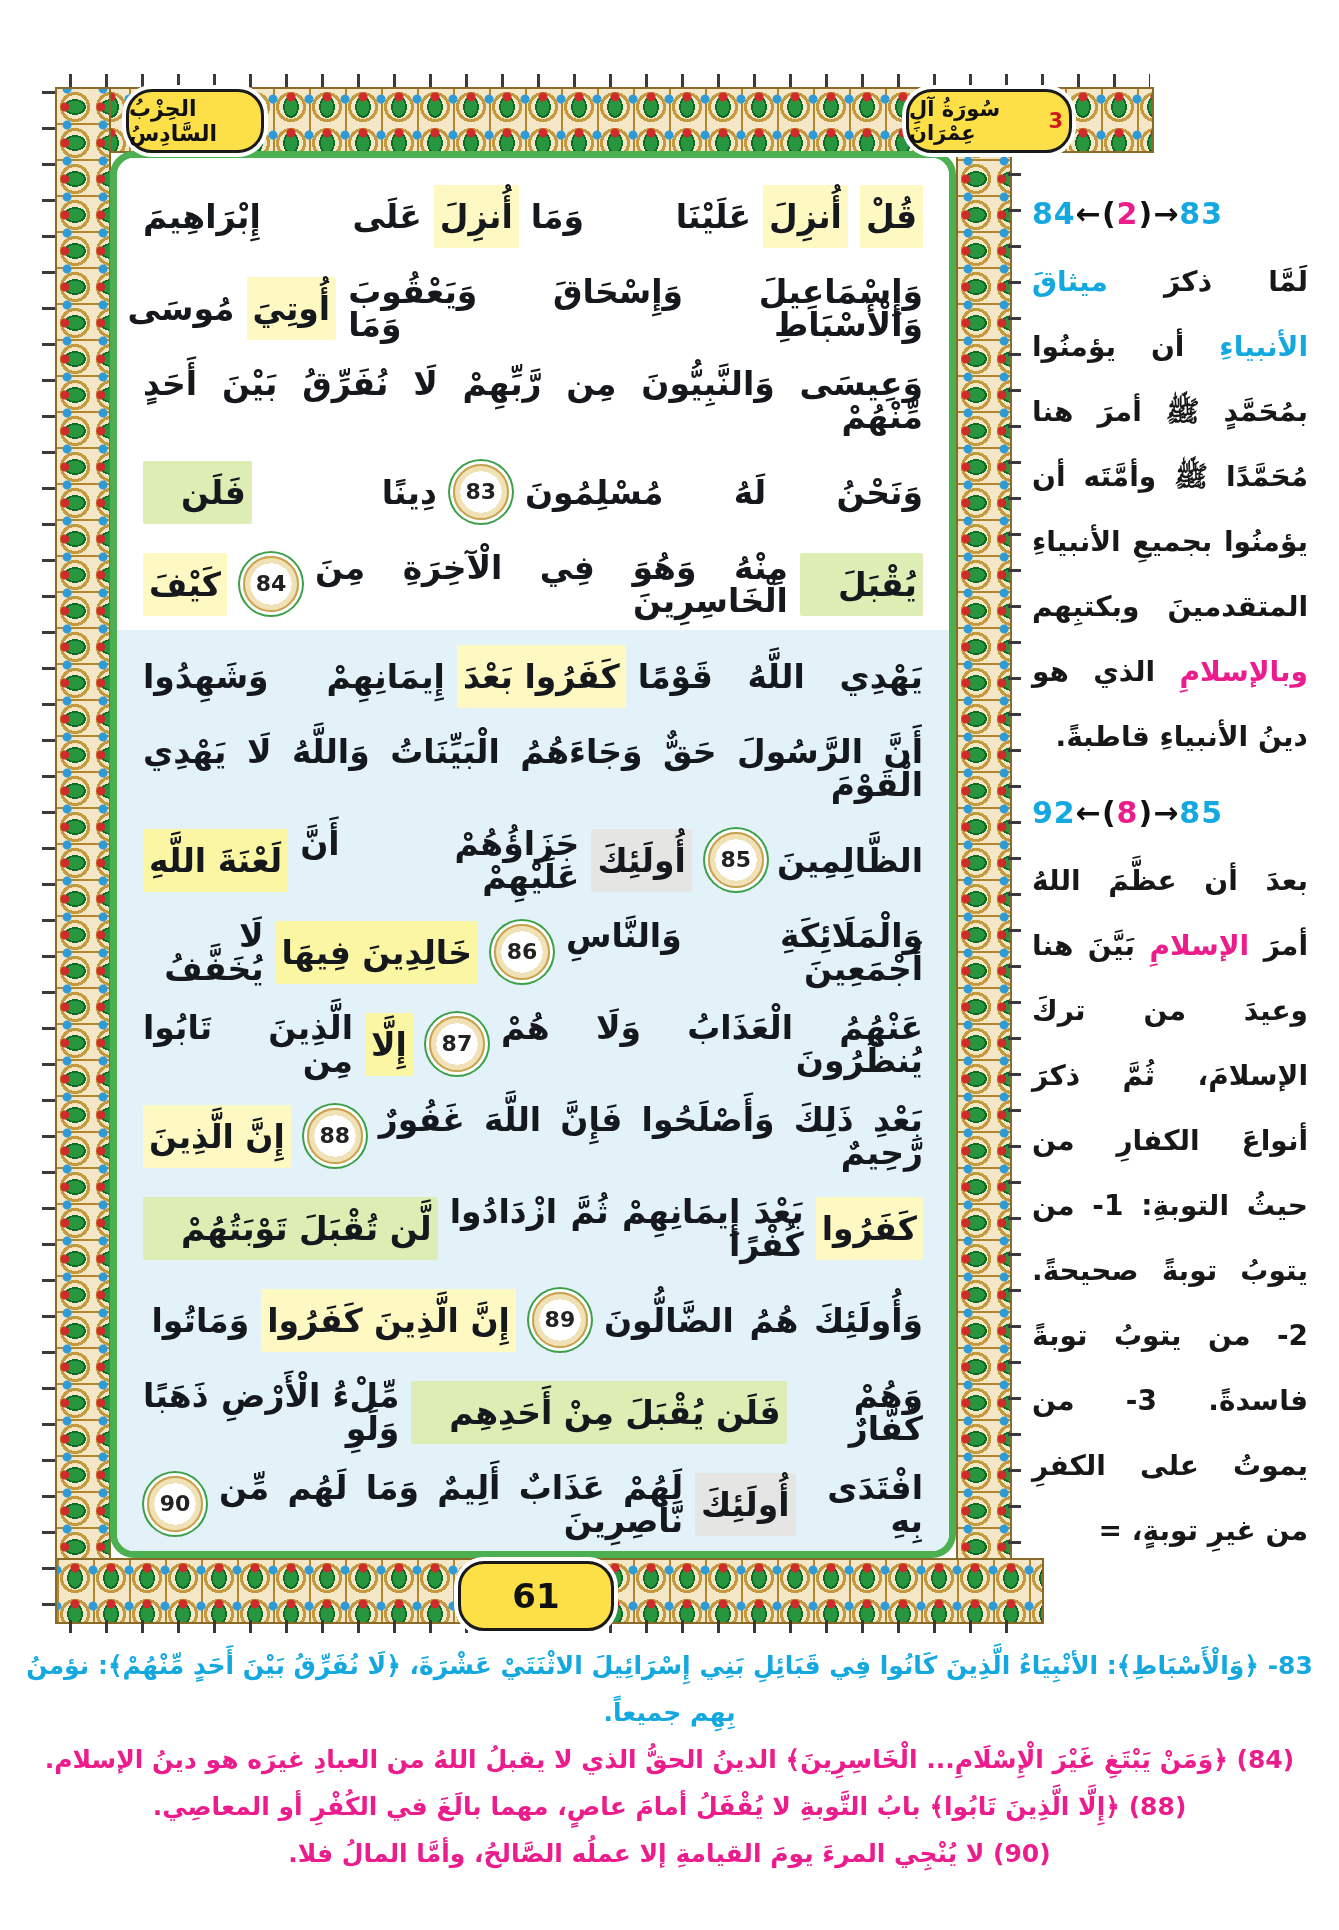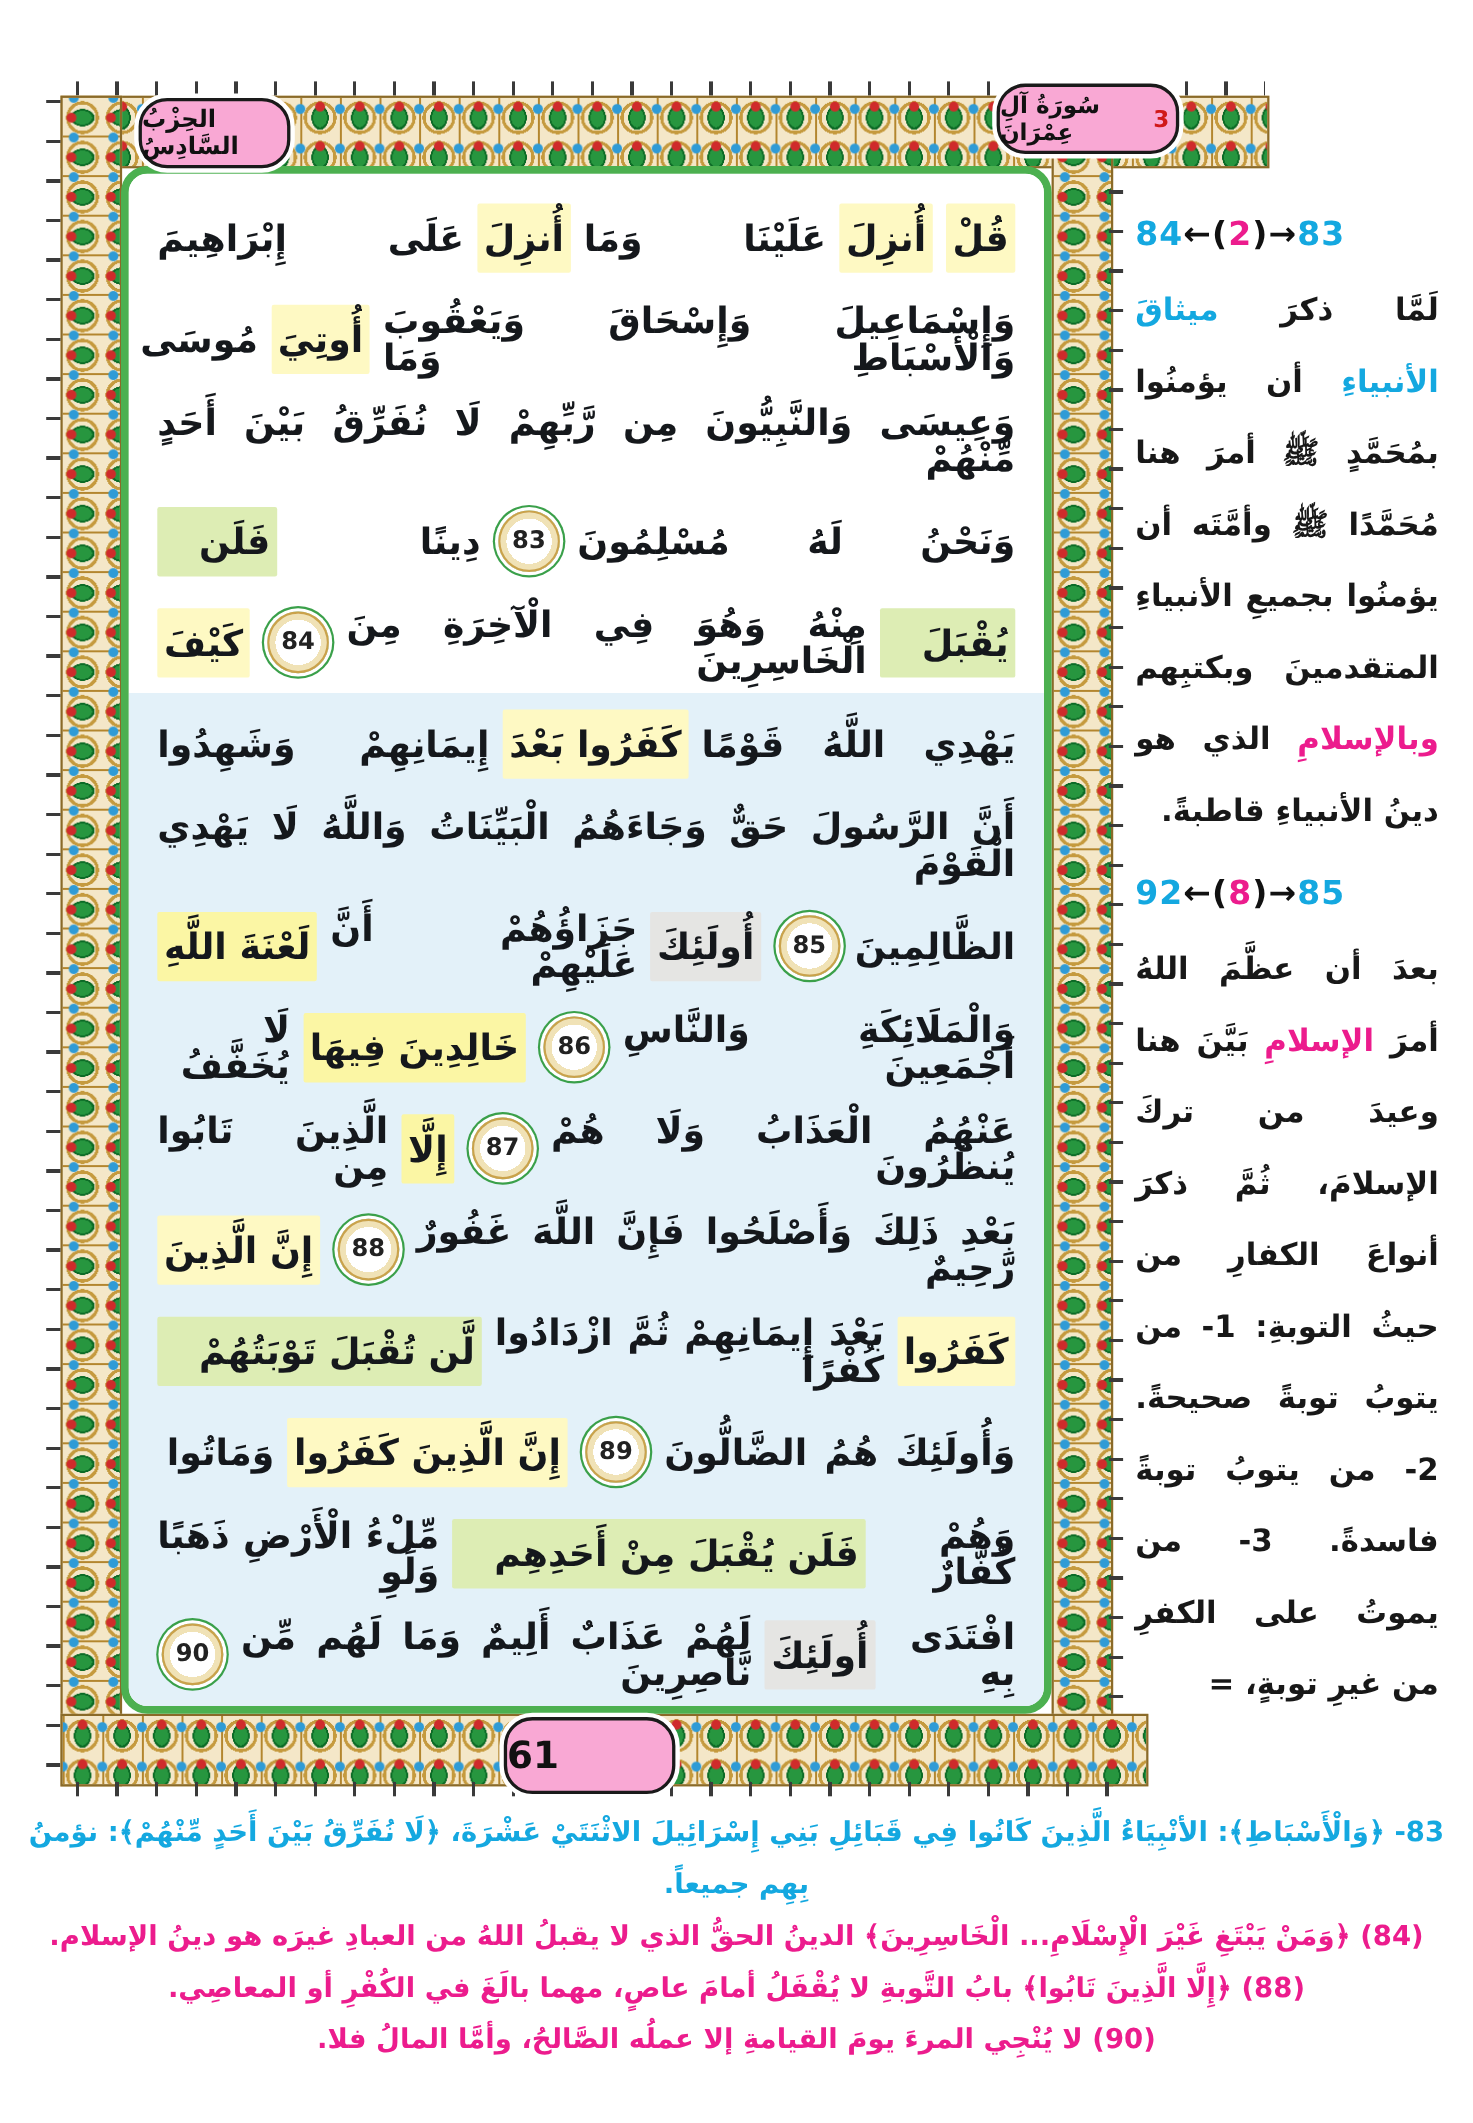--- a/index.html
+++ b/index.html
@@ -20,22 +20,22 @@
       radial-gradient(circle at 22% 50%, #cf2b2b 0 4px, transparent 5px),
       radial-gradient(circle at 78% 50%, #2f9bd6 0 4px, transparent 5px),
       radial-gradient(14px 10px at 50% 50%, #27963f 0 62%, #0c6b26 62% 78%, transparent 79%),
       radial-gradient(circle at 50% 50%, transparent 12px, #c59a3e 12px 15px, transparent 15px),
       repeating-linear-gradient(0deg, #b3862e 0 2px, rgba(0,0,0,0) 2px 36px);}
   .fringe-h{position:absolute;height:13px;
       background:repeating-linear-gradient(90deg, transparent 0 14px, #3a3a3a 14px 17px, transparent 17px 36px);}
   .fringe-v{position:absolute;width:13px;
       background:repeating-linear-gradient(0deg, transparent 0 14px, #3a3a3a 14px 17px, transparent 17px 36px);}
 
-  .cartouche{position:absolute;background:#f9a8d4;border:3px solid #1a1a1a;border-radius:26px;
-      box-shadow:0 0 0 4px #fff;display:flex;align-items:center;
+  .cartouche{position:absolute;background:#fde047;border:3px solid #1a1a1a;border-radius:26px;
+      box-shadow:0 0 0 4px #fff;display:flex;align-items:center;justify-content:center;
       font-weight:bold;color:#111;z-index:5;}
   .cartouche .red{color:#d01818;margin-right:6px;}
 
   
   .quran-frame{position:absolute;left:110px;top:151px;width:846px;height:1407px;
       border:7px solid #4cb050;border-radius:24px;background:#ffffff;overflow:hidden;
       display:flex;flex-direction:column;box-sizing:border-box;}
   .qsec{padding:0 26px;}
   .qsec-white{background:#ffffff;padding-top:12px;}
   .qsec-blue{background:#e3f1f9;flex:1 1 auto;}
@@ -82,21 +82,21 @@
   <div class="orn orn-v" style="left:55px;top:87px;width:52px;height:1533px;"></div>
   <div class="fringe-v" style="left:42px;top:87px;height:1533px;"></div>
   <div class="orn orn-v" style="left:956px;top:87px;width:52px;height:1533px;"></div>
   <div class="fringe-v" style="left:1008px;top:149px;height:1409px;"></div>
   <div class="orn" style="left:55px;top:1558px;width:985px;height:62px;"></div>
   <div class="fringe-h" style="left:55px;top:1620px;width:985px;"></div>
 
   <div class="cartouche" style="left:126px;top:89px;width:132px;height:58px;font-size:22px;">
     <span>الحِزْبُ السَّادِسُ</span>
   </div>
-  <div class="cartouche" style="left:906px;top:76px;width:160px;height:58px;font-size:21px;">
+  <div class="cartouche" style="left:906px;top:89px;width:160px;height:58px;font-size:21px;">
     <span>سُورَةُ آلِ عِمْرَانَ</span>
     <span class="red">3</span>
   </div>
 
   <div class="cartouche" style="left:458px;top:1561px;width:150px;height:64px;font-size:34px;z-index:6;">
     <span>61</span>
   </div>
 
   <div class="quran-frame" id="quran-sections">
       <div class="qsec qsec-white">

